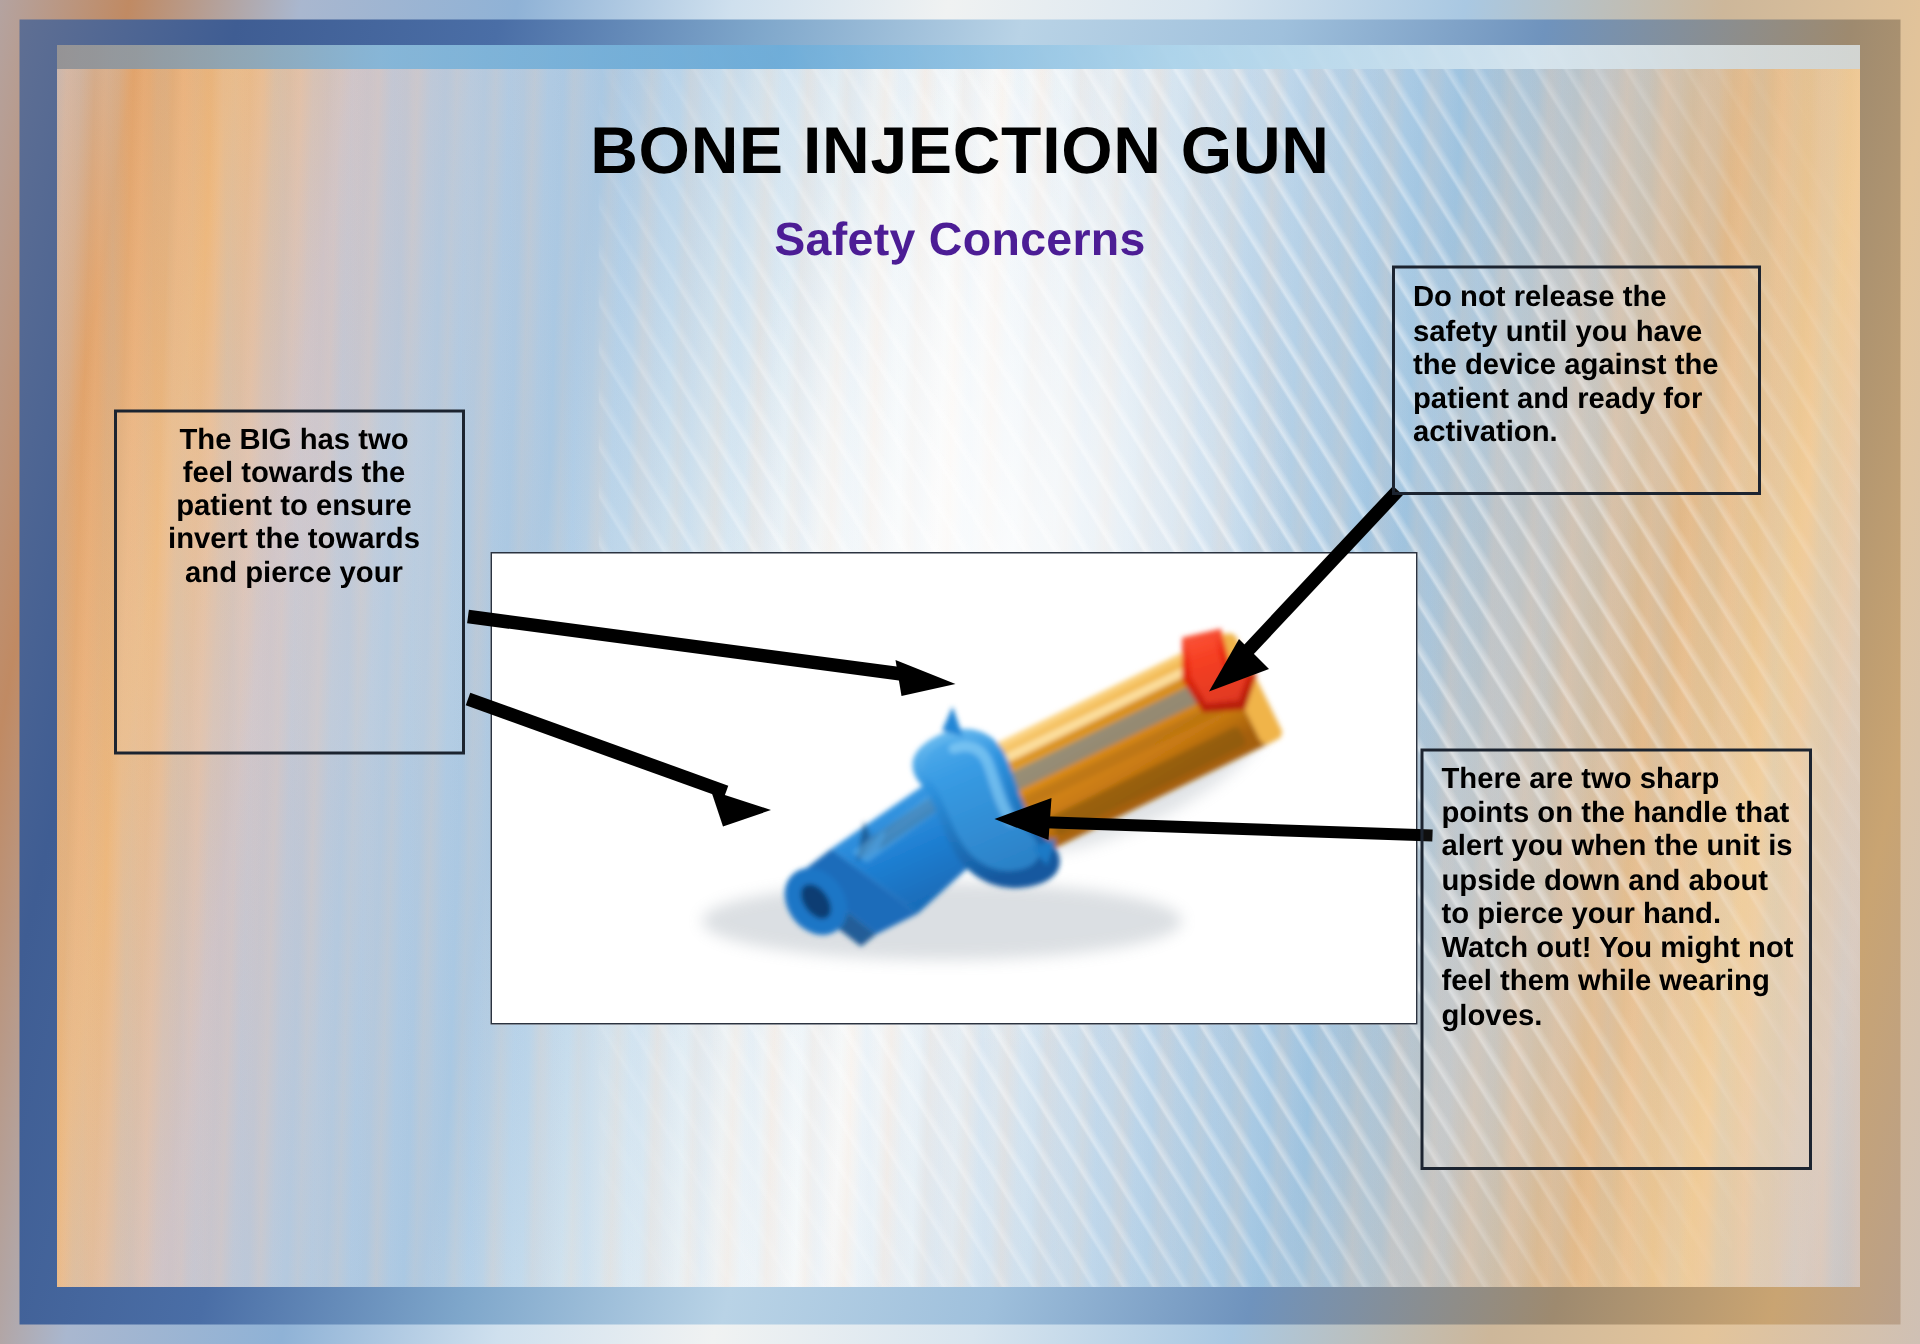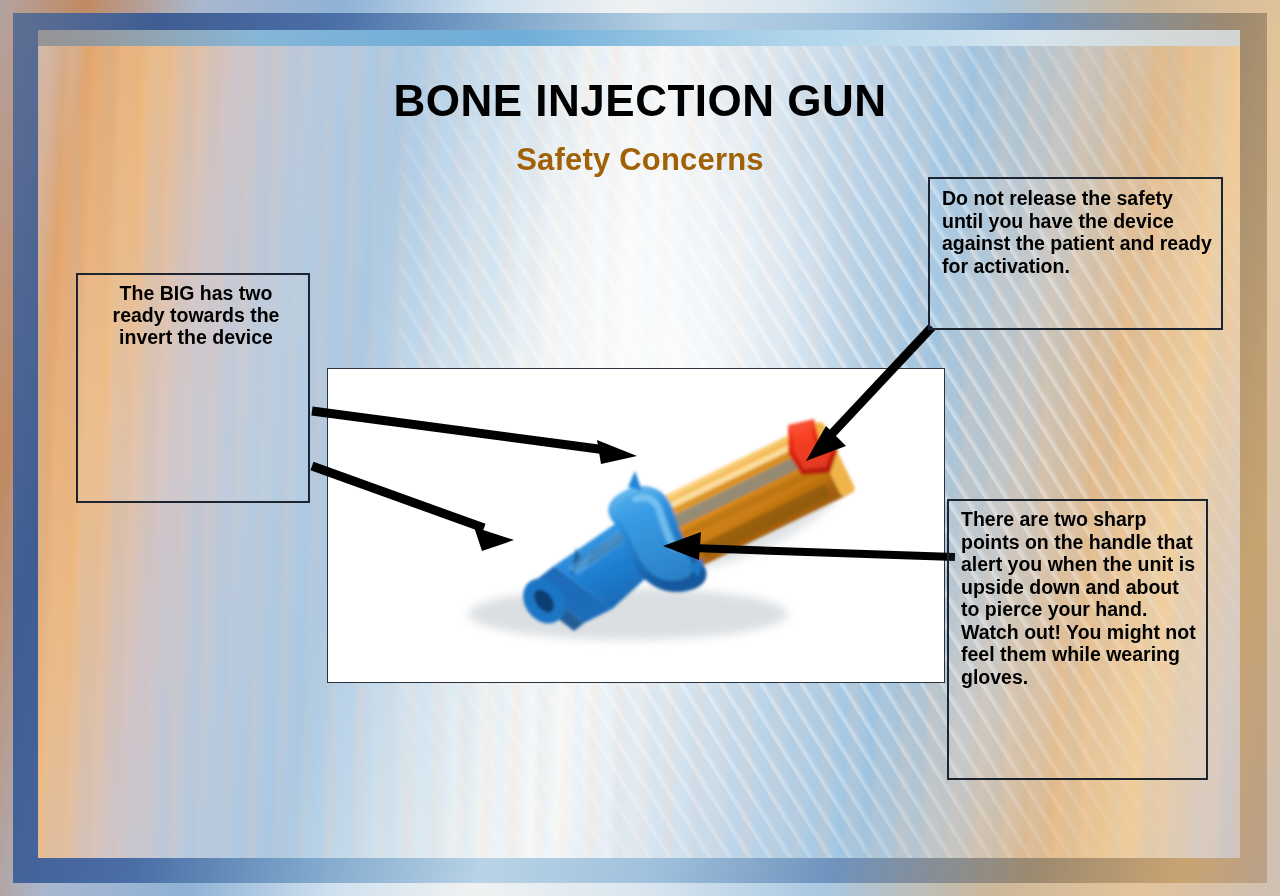--- a/index.html
+++ b/index.html
@@ -97,21 +97,21 @@
   }
 
   
   .title{
     position:absolute;left:0;right:0;top:78px;text-align:center;
     font-size:44px;font-weight:bold;color:#000;letter-spacing:.5px;
     line-height:1.05;white-space:nowrap;
   }
   .subtitle{
     position:absolute;left:0;right:0;top:142px;text-align:center;
-    font-size:31px;font-weight:bold;color:#a16207;letter-spacing:.2px;
+    font-size:31px;font-weight:bold;color:#4c1d95;letter-spacing:.2px;
   }
 
   
   .photo-panel{
     position:absolute;left:327px;top:368px;width:616px;height:313px;
     background:#ffffff;border:1px solid #2b3340;
   }
   .device{position:absolute;left:0;top:0;width:616px;height:313px;}
 
   
@@ -120,21 +120,21 @@
     background:rgba(255,255,255,0.06);
     font-weight:bold;color:#000;
     box-sizing:border-box;
   }
   .callout .txt{display:block;}
   #callout-left{
     left:76px;top:273px;width:234px;height:230px;
     padding:7px 6px 0 12px;font-size:19.5px;line-height:1.135;text-align:center;
   }
   #callout-top-right{
-    left:928px;top:177px;width:295px;height:153px;
+    left:928px;top:177px;width:246px;height:153px;
     padding:8px 6px 0 12px;font-size:19.5px;line-height:1.16;
   }
   #callout-bottom-right{
     left:947px;top:499px;width:261px;height:281px;
     padding:7px 6px 0 12px;font-size:19.5px;line-height:1.155;
   }
   .u{}
 
   
   .arrows{position:absolute;inset:0;pointer-events:none;}
@@ -278,22 +278,24 @@
     </g>
 
     <g>
       <line x1="955" y1="557" x2="692" y2="548" stroke="#000" stroke-width="8"></line>
       <polygon points="663,546 701,532 699,560" fill="#000"></polygon>
     </g>
   </svg>
 
   <div class="callout" id="callout-left">
     <span class="txt">The BIG has two</span>
-    <span class="txt"><span>ready </span><span class="u">towards the</span></span>
-    <span class="txt">invert the device</span>
+    <span class="txt"><span>feel </span><span class="u">towards the</span></span>
+    <span class="txt"><span class="u">patient</span><span>  to ensure</span></span>
+    <span class="txt">invert the towards</span>
+    <span class="txt">and pierce your</span>
   </div>
 
   <div class="callout" id="callout-top-right">
     <span>Do not release the safety until you have the device against the patient and ready for activation.</span>
   </div>
 
   <div class="callout" id="callout-bottom-right">
     <span>There are two sharp points on the handle that alert you when the unit is upside down and about to pierce your hand.  Watch out! You might not feel them while wearing gloves.</span>
   </div>
 

